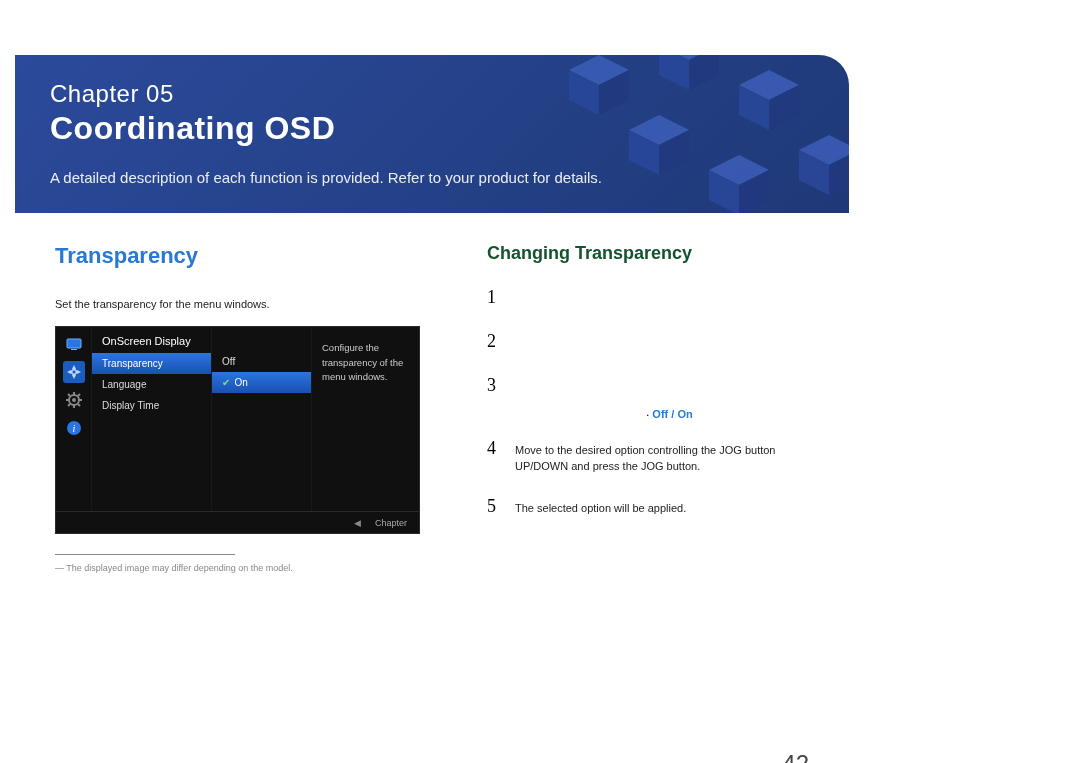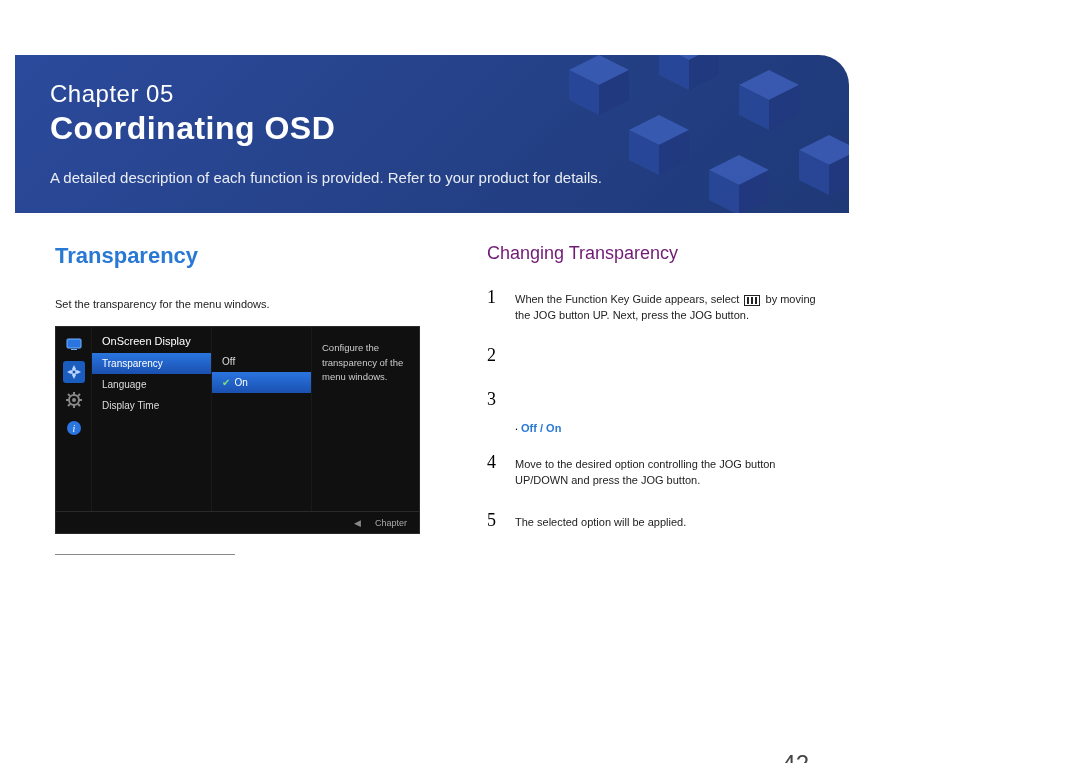--- a/index.html
+++ b/index.html
@@ -36,21 +36,21 @@
   height: 220px;
   opacity: 0.9;
 }
 .chapter-label { font-size: 24px; font-weight: 400; letter-spacing: 0.5px; }
 .chapter-title { font-size: 32px; font-weight: 600; margin-top: 2px; letter-spacing: 0.5px; }
 .chapter-desc { font-size: 15px; margin-top: 22px; opacity: 0.9; }
 .content { display: flex; gap: 52px; padding-left: 15px; }
 .left-col { width: 380px; }
 .right-col { flex: 1; }
 .section-title-blue { color: #2878d4; font-size: 22px; font-weight: 600; margin-bottom: 28px; }
-.section-subtitle { font-size: 18px; font-weight: 400; margin-bottom: 20px; color: #701a75; }
+.section-subtitle { font-size: 18px; font-weight: 700; margin-bottom: 20px; color: #14532d; }
 .body-text { font-size: 11px; color: #222; margin-bottom: 14px; line-height: 1.4; }
 .osd-box {
   width: 365px; height: 208px;
   background: #101010;
   border: 1px solid #2a2a2a;
   display: flex; flex-direction: column;
   font-size: 10px; color: #ddd;
   margin-bottom: 20px;
 }
 .osd-main { display: flex; flex: 1; }
@@ -70,21 +70,21 @@
 .osd-val { padding: 5px 10px; font-size: 10px; display: flex; align-items: center; gap: 4px;}
 .osd-val.sel { background: linear-gradient(#2a75e0, #1a50b0); color: #fff; }
 .osd-desc { flex: 1; padding: 14px 10px 8px; font-size: 9.5px; line-height: 1.5; color: #ccc; }
 .osd-footer { height: 22px; border-top: 1px solid #2a2a2a; display: flex; justify-content: flex-end; align-items: center; padding-right: 12px; gap: 14px; font-size: 9px; color: #aaa; }
 .steps { list-style: none; }
 .steps li { display: flex; gap: 14px; margin-bottom: 18px; font-size: 11px; line-height: 1.45; color: #222; align-items: baseline;}
 .step-num { font-size: 18px; font-weight: 400; min-width: 14px; color: #000; font-family: Georgia, serif; }
 .step-body { flex: 1; }
 .bold { font-weight: 700; }
 .blue-bold { color: #2878d4; font-weight: 700; }
-.bullet-indent { margin-left: 28px; margin-top: -10px; margin-bottom: 14px; font-size: 11px; }
+.bullet-indent { margin-left: 28px; margin-top: -10px; margin-bottom: 14px; font-size: 11px; text-align: center; }
 .bullet-dot::before { content: "‧  "; }
 .footnote-rule { border: none; border-top: 0.5px solid #888; width: 180px; margin-top: 6px; margin-bottom: 8px;}
 .footnote { font-size: 9px; color: #888; }
 .page-num { position: absolute; right: 55px; bottom: 25px; font-size: 24px; color: #444; font-weight: 400;}
 .check { color:#7de07d; font-size:10px; }
 .tri-left { font-size: 9px; color:#888; }
 .menu-glyph {
   display:inline-flex; vertical-align:middle; width:16px; height:11px; border:1px solid #222;
   justify-content: space-evenly; align-items:center; margin:0 2px;
 }
@@ -197,34 +197,28 @@
           </div>
           <div class="osd-desc">Configure the transparency of the menu windows.</div>
         </div>
         <div class="osd-footer">
           <span class="tri-left">◀</span>
           <span>Chapter</span>
         </div>
       </div>
 
       <hr class="footnote-rule">
+      <div class="footnote">―  The displayed image may differ depending on the model.</div>
     </div>
 
     <div class="right-col">
       <div class="section-subtitle">Changing Transparency</div>
       <ol class="steps">
         <li>
           <span class="step-num">1</span>
-          <span class="step-body">
-            <span>When the Function Key Guide appears, select </span><span class="menu-glyph">
-                <span></span>
-                <span></span>
-                <span></span>
-              </span><span> by moving the JOG button UP. Next, press the JOG button.</span>
-          </span>
         </li>
         <li>
           <span class="step-num">2</span>
         </li>
         <li>
           <span class="step-num">3</span>
         </li>
       </ol>
       <div class="bullet-indent bullet-dot">
         <span class="blue-bold">Off</span><span class="blue-bold"> / </span><span class="blue-bold">On</span>

